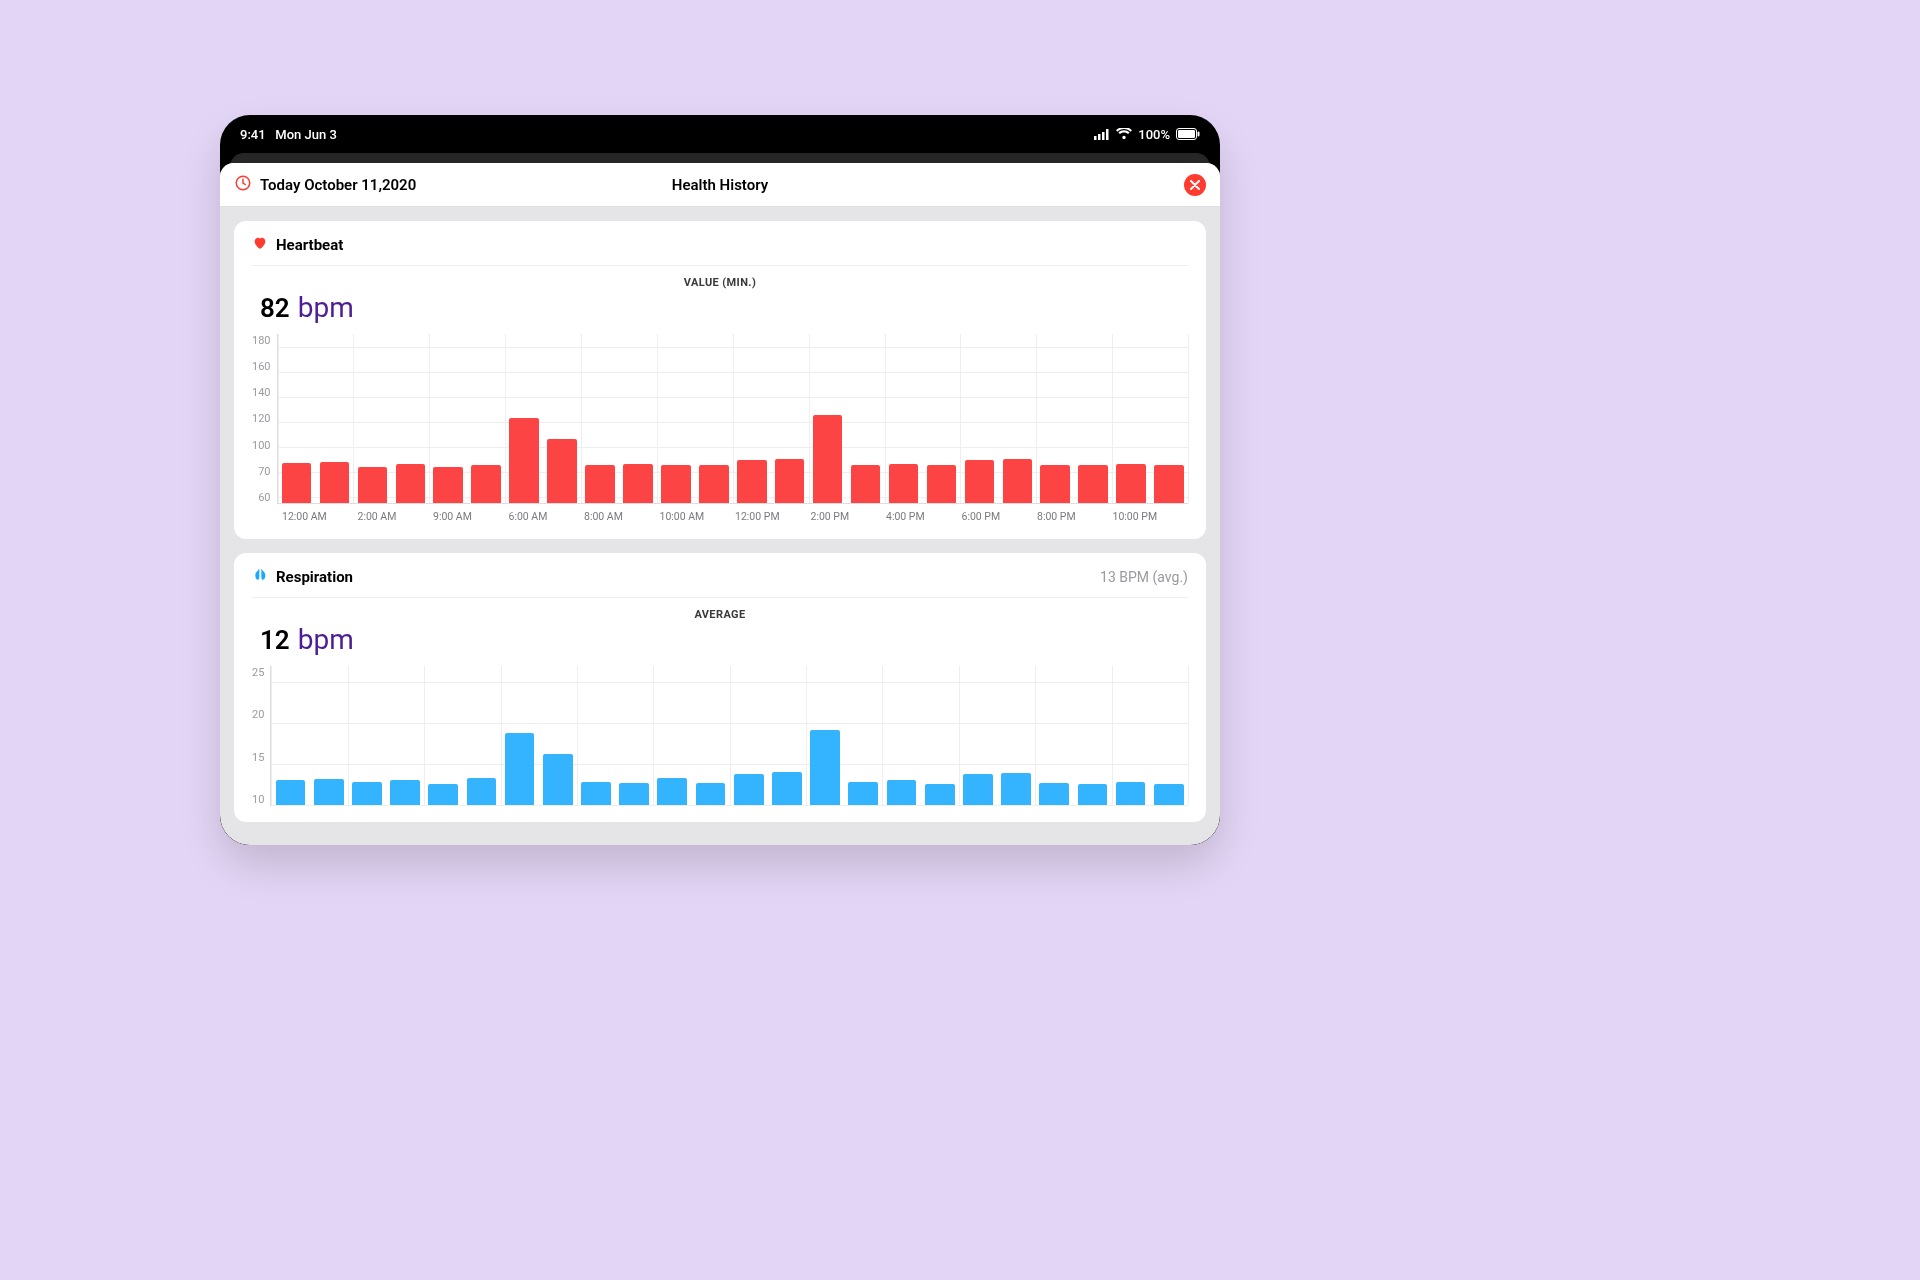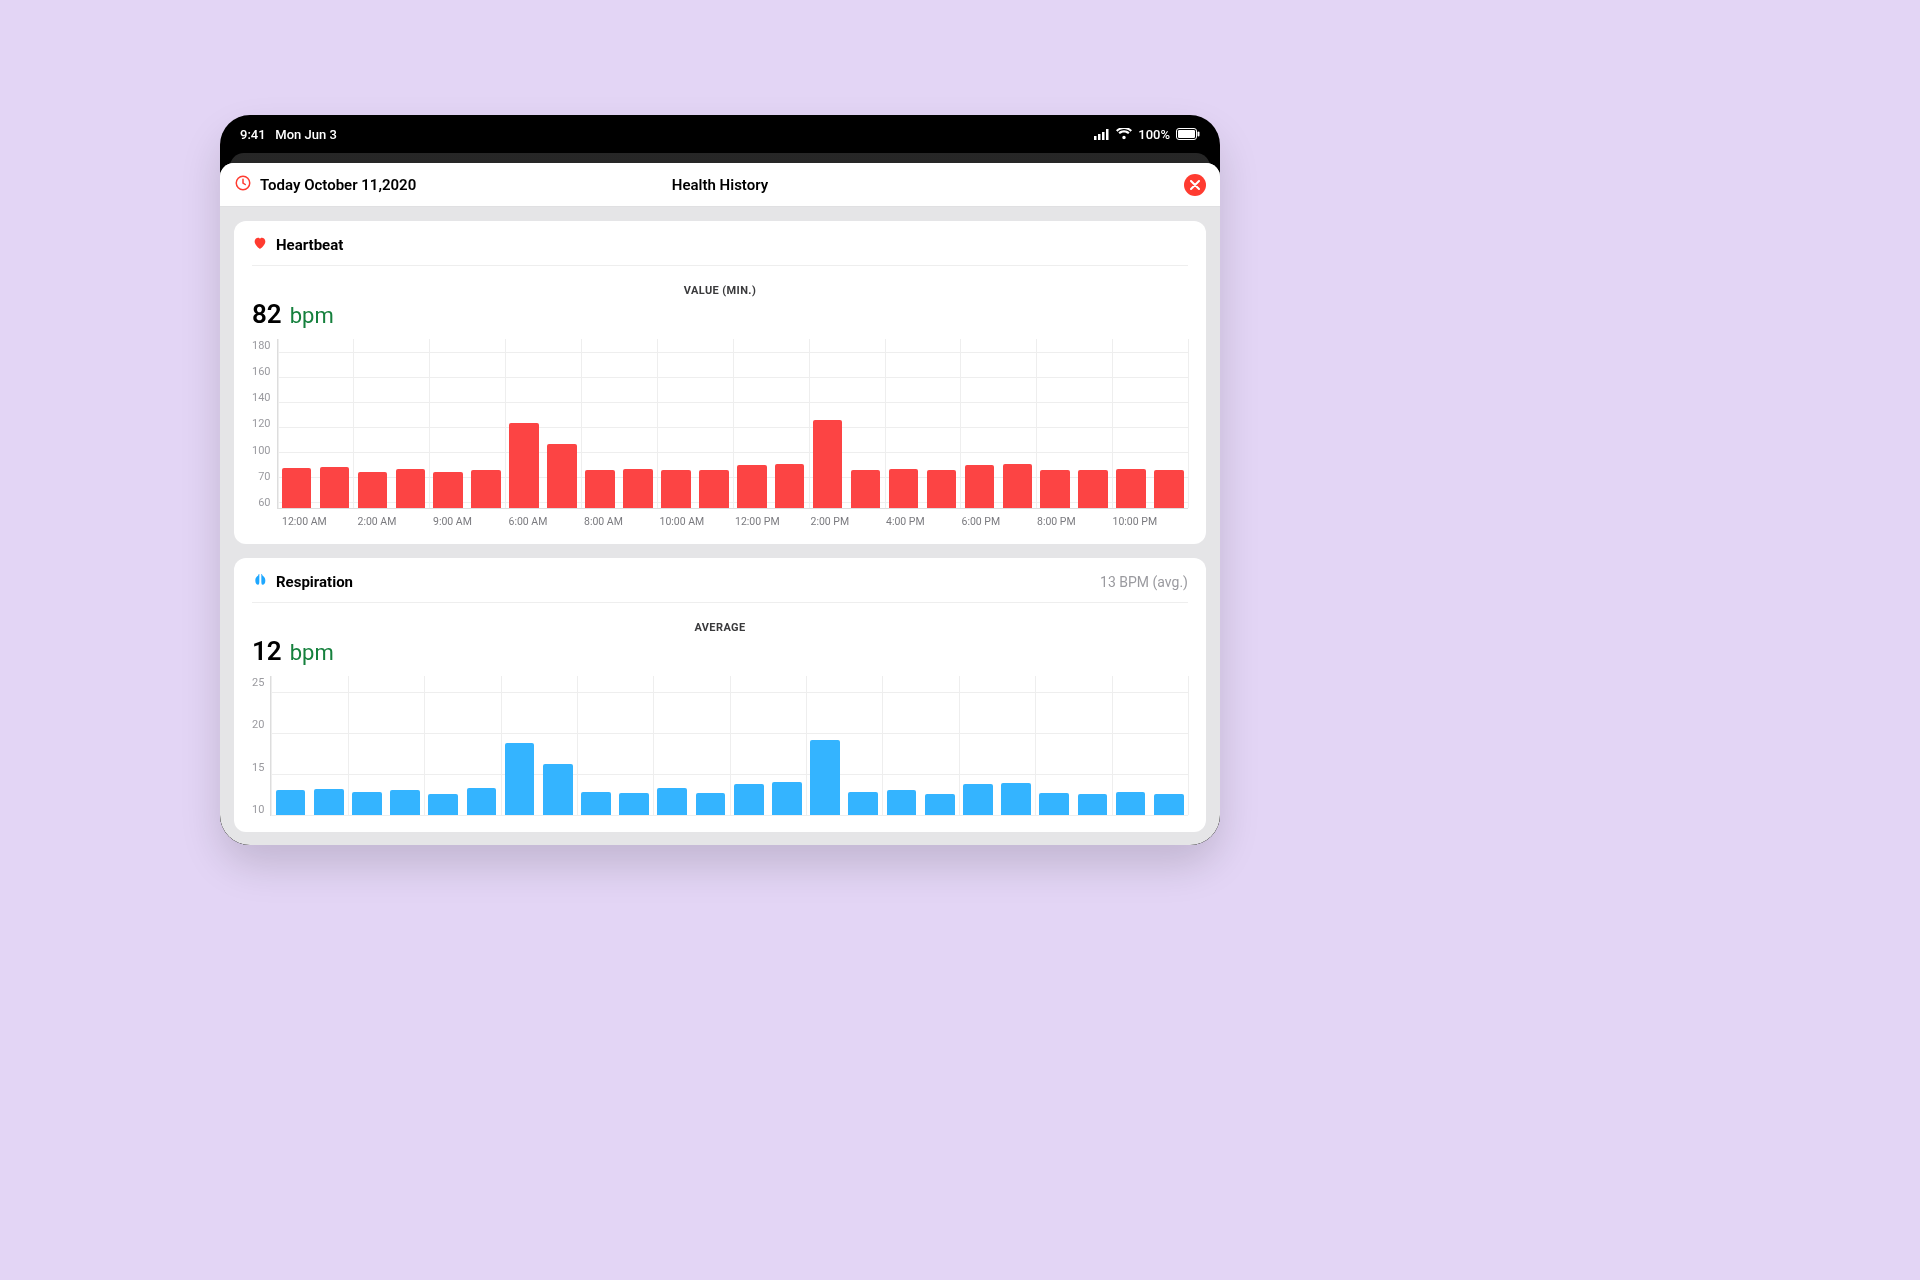--- a/index.html
+++ b/index.html
@@ -94,28 +94,28 @@
     background: #fff;
     border-radius: 12px;
     padding: 14px 18px 16px 18px;
   }
   .card-head {
     display: flex;
     align-items: center;
     gap: 8px;
     border-bottom: 1px solid #eee;
     padding-bottom: 10px;
-    margin-bottom: 18px;
+    margin-bottom: 10px;
   }
   .card-head .title { font-size: 15px; font-weight: 700; }
   .card-head .meta { margin-left: auto; font-size: 14px; color: #9a9a9f; }
   .metric-label { font-size: 11px; letter-spacing: 0.4px; color: #3a3a3c; font-weight: 700; text-align: center; }
   .metric-value { display: flex; align-items: baseline; gap: 8px; margin-top: 2px; }
-  .metric-value .num { font-size: 26px; font-weight: 600; }
-  .metric-value .unit { font-size: 22px; color: #15803d; font-weight: 400; }
+  .metric-value .num { font-size: 26px; font-weight: 600; margin-left: 8px; }
+  .metric-value .unit { font-size: 28px; color: #4c1d95; font-weight: 400; }
   .chart-area { position: relative; margin-top: 10px; }
   .chart { display: flex; }
   .y-axis {
     display: flex;
     flex-direction: column;
     justify-content: space-between;
     font-size: 11px;
     color: #9a9a9f;
     text-align: right;
     padding-right: 6px;

